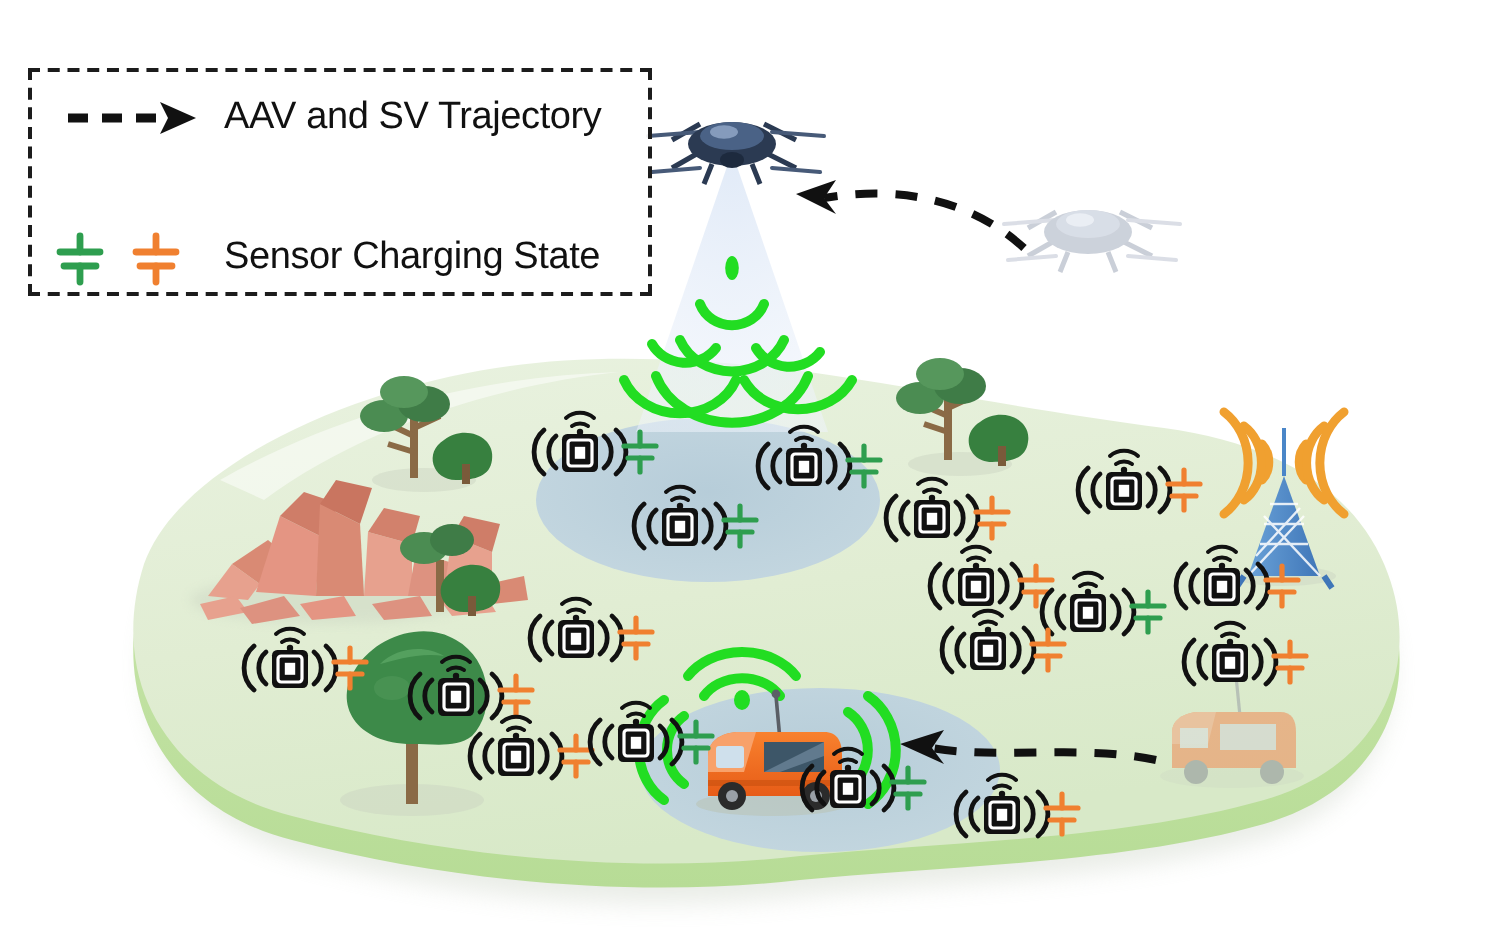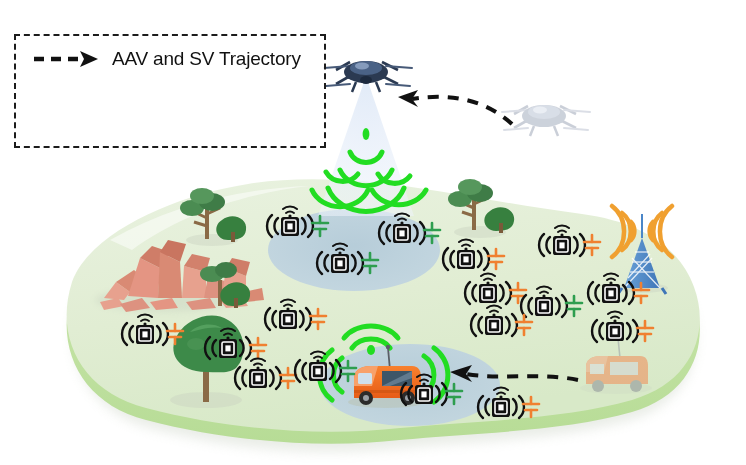--- a/index.html
+++ b/index.html
@@ -692,14 +692,31 @@
 
     <div class="leg-row" style="top:4px;">
       <svg class="leg-icon" viewBox="0 0 82 38">
         <line x1="8" y1="19" x2="56" y2="19" stroke="#111" stroke-width="4.5" stroke-dasharray="10 7"></line>
         <path d="M72 19 L54 11 L58 19 L54 27 Z" fill="#111"></path>
       </svg>
       <div class="leg-text">AAV and SV Trajectory</div>
     </div>
 
 
+    <div class="leg-row" style="top:74px;">
+      <svg class="leg-icon" viewBox="0 0 82 38">
+        <g stroke="#2e9e4f" stroke-width="3.4" stroke-linecap="round">
+          <line x1="14" y1="8" x2="14" y2="16"></line>
+          <line x1="4" y1="16" x2="24" y2="16"></line>
+          <line x1="6" y1="23" x2="22" y2="23"></line>
+          <line x1="14" y1="23" x2="14" y2="31"></line>
+        </g>
+        <g stroke="#f08030" stroke-width="3.4" stroke-linecap="round">
+          <line x1="52" y1="8" x2="52" y2="16"></line>
+          <line x1="42" y1="16" x2="62" y2="16"></line>
+          <line x1="44" y1="23" x2="60" y2="23"></line>
+          <line x1="52" y1="23" x2="52" y2="31"></line>
+        </g>
+      </svg>
+      <div class="leg-text">Sensor Charging State</div>
+    </div>
   </div>
 </div>
 
 </body></html>

